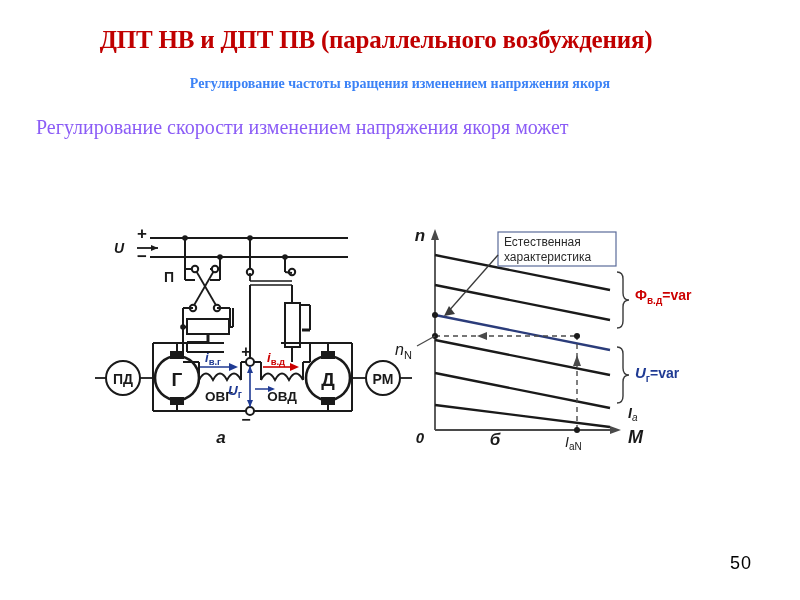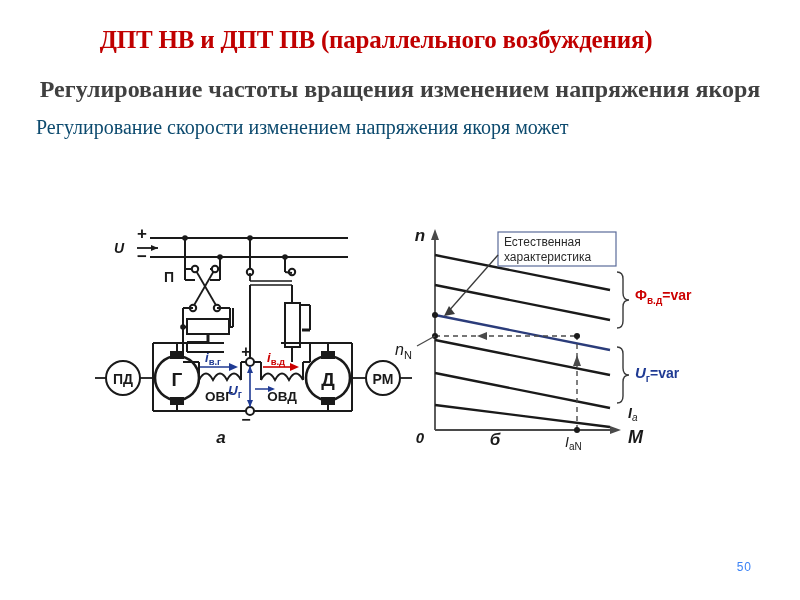--- a/index.html
+++ b/index.html
@@ -19,42 +19,42 @@
     color:#c00000;
     font-family:"Liberation Serif", serif;
     font-weight:bold;
     font-size:25px;
     letter-spacing:-0.2px;
   }
   .subtitle{
     position:absolute;
     top:76px;left:0;width:800px;
     text-align:center;
-    color:#404040;
+    color:#3b82f6;
     font-family:"Liberation Serif", serif;
     font-weight:bold;
-    font-size:24px;
+    font-size:14px;
   }
   .bodytext{
     position:absolute;
     top:114px;left:36px;width:730px;
-    color:#0c4a6e;
+    color:#8b5cf6;
     font-family:"Liberation Serif", serif;
     font-size:20px;
     line-height:1.35;
     text-align:justify;
     text-justify:inter-word;
   }
   .bodytext .l2{display:block;text-align:left;white-space:nowrap;}
   .pagenum{
     position:absolute;
     right:48px;bottom:26px;
-    color:#3b82f6;
+    color:#000000;
     font-family:"Liberation Sans", sans-serif;
-    font-size:12px;
+    font-size:18px;
     letter-spacing:1px;
     margin-top:44px;
   }
   .figure{
     position:absolute;
     left:95px;top:215px;
     width:620px;height:245px;
   }
   svg{display:block;}
 </style>

